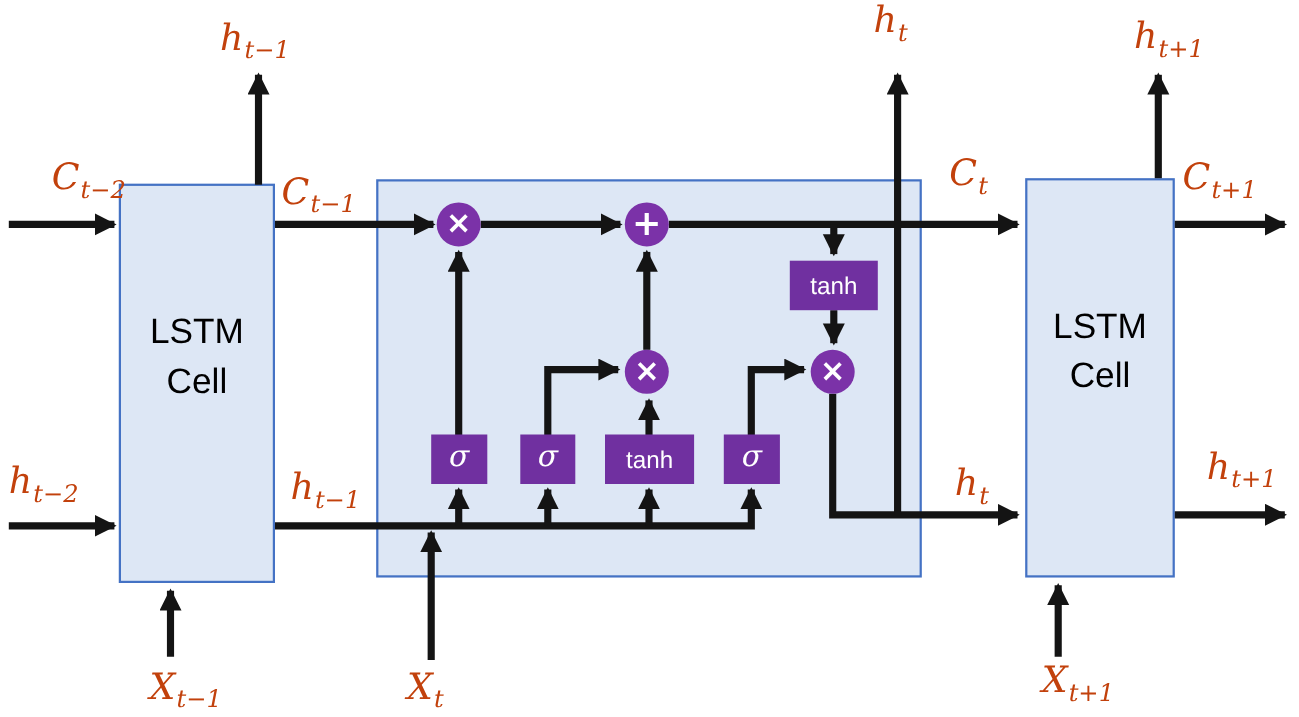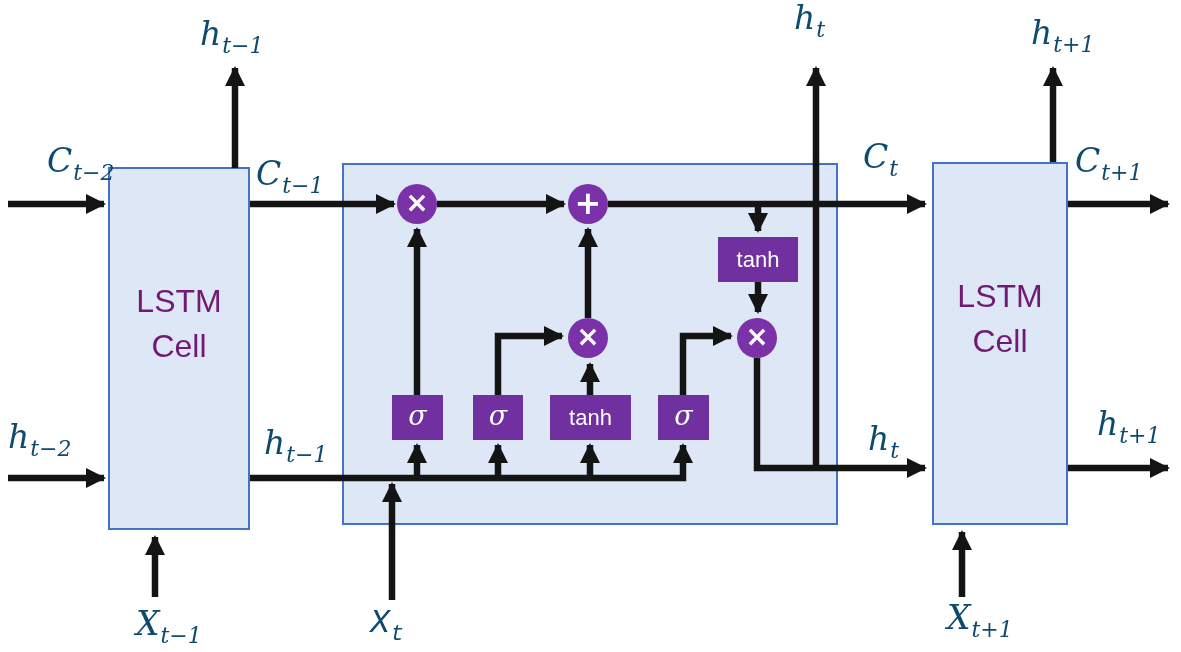--- a/index.html
+++ b/index.html
@@ -17,21 +17,21 @@
     background:var(--box-fill,#dde7f5);
     border:2px solid var(--box-border,#4472c4);
   }
   .box-left {left:108px;top:167px;width:142px;height:363px;}
   .box-mid  {left:342px;top:163px;width:496px;height:362px;}
   .box-right{left:932px;top:162px;width:136px;height:363px;}
   .cell-title{
     position:absolute;left:0;right:0;top:110px;
     text-align:center;
     font-size:32px;line-height:45px;
-    color:#701a75;
+    color:#000000;
   }
   
   svg.wires{position:absolute;left:0;top:0;z-index:3;}
   svg.wires path{fill:none;stroke:var(--wire,#141414);stroke-width:6.5;}
   svg.wires .head{fill:var(--wire,#141414);stroke:none;}
   
   .op{
     position:absolute;z-index:4;
     width:40px;height:40px;border-radius:50%;
     background:var(--circle-purple,#7b32a8);
@@ -58,21 +58,21 @@
     left:718px;top:237px;width:80px;height:45px;
     box-sizing:border-box;
     background:var(--node-purple,#7030a0);
     display:flex;align-items:center;justify-content:center;
     color:#fff;
   }
   
   .mlabel{
     position:absolute;z-index:5;
     font-family:"DejaVu Serif",serif;font-style:italic;
-    font-size:33px;line-height:1.1;color:#0c4a6e;
+    font-size:33px;line-height:1.1;color:#c2410c;
     white-space:nowrap;
   }
   .mlabel .msub{
     font-size:22px;position:relative;top:8px;margin-left:1px;
   }
 </style>
 </head>
 <body>
 
 <div class="stage">
@@ -173,21 +173,21 @@
   </div>
   <div class="mlabel" style="left:136px;top:606px;font-style:italic;">
     <span>X</span><span class="msub">t−1</span>
   </div>
   <div class="mlabel" style="left:256px;top:156px;">
     <span>C</span><span class="msub">t−1</span>
   </div>
   <div class="mlabel" style="left:264px;top:425px;">
     <span>h</span><span class="msub">t−1</span>
   </div>
-  <div class="mlabel" style="left:370px;top:606px;font-family:Liberation Mono, monospace;">
+  <div class="mlabel" style="left:370px;top:606px;">
     <span>X</span><span class="msub">t</span>
   </div>
   <div class="mlabel" style="left:794px;top:0px;">
     <span>h</span><span class="msub">t</span>
   </div>
   <div class="mlabel" style="left:863px;top:139px;text-align:center;">
     <span>C</span><span class="msub">t</span>
   </div>
   <div class="mlabel" style="left:868px;top:421px;">
     <span>h</span><span class="msub">t</span>

